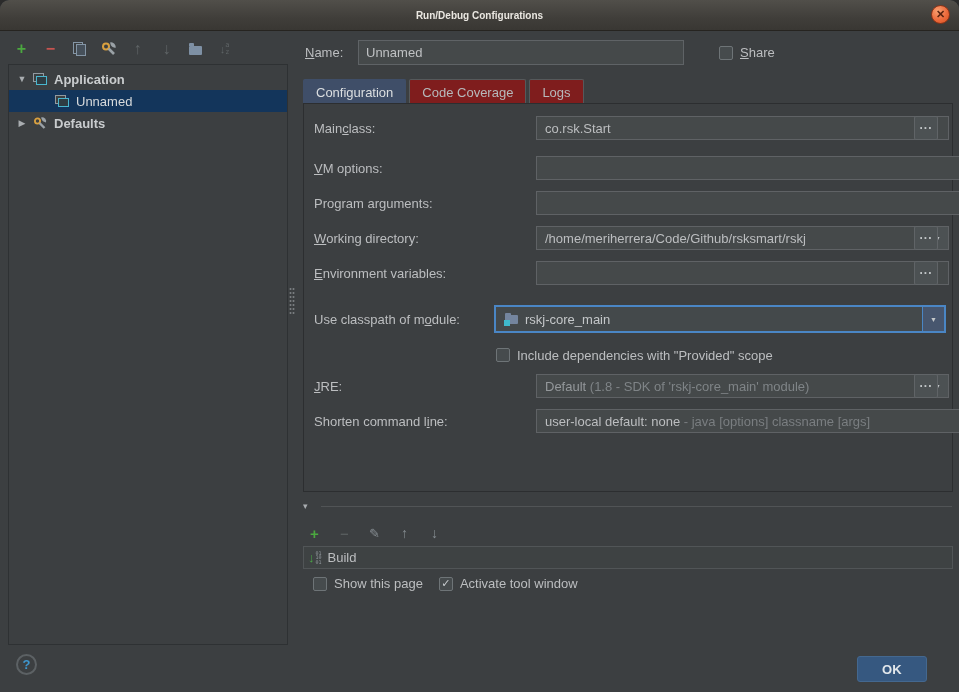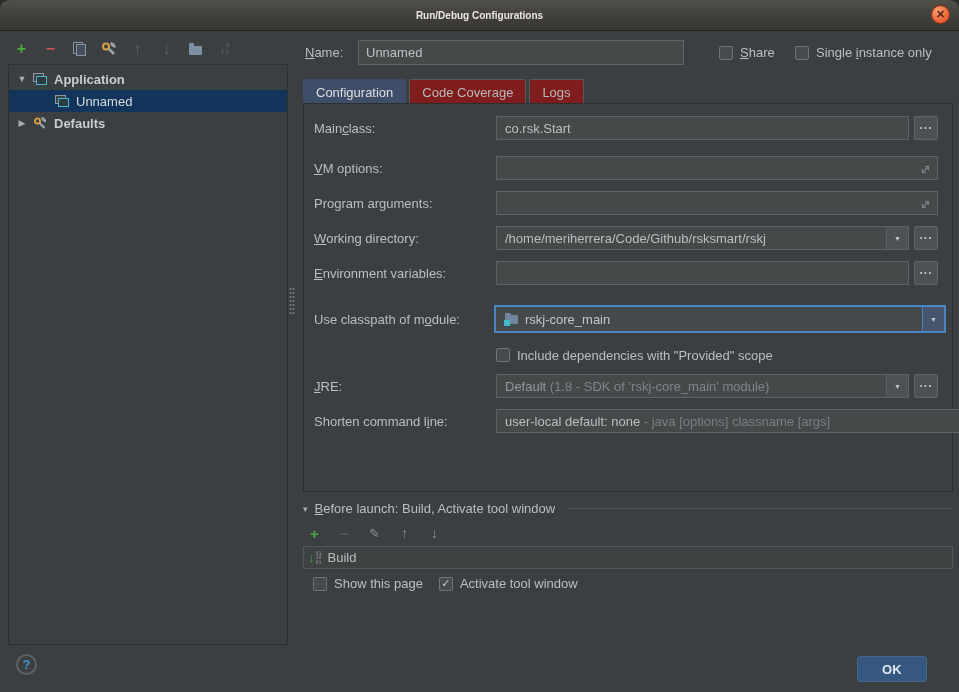--- a/index.html
+++ b/index.html
@@ -58,21 +58,21 @@
   
   .tabs{position:absolute;left:303px;top:79px;display:flex;align-items:flex-end;}
   .tab{height:24px;padding:0 12px;display:flex;align-items:center;margin-right:3px;
     background:#7f1d1d;border:1px solid #55595B;border-bottom:none;border-radius:2px 2px 0 0;color:#B6B9BB;}
   .tab.active{background:#3F4E68;border-color:#3F4E68;color:#DCDFE1;}
   
   .panel{position:absolute;left:303px;top:103px;width:650px;height:389px;
     border:1px solid #2C2E30;box-sizing:border-box;}
   .lbl{position:absolute;left:10px;height:24px;display:flex;align-items:center;color:#BCBEC0;}
   .fld{position:absolute;height:24px;background:#45494A;border:1px solid #5F6265;box-sizing:border-box;
-    display:flex;align-items:center;padding:0 8px;color:#BCBEC0;}
+    display:flex;align-items:center;padding:0 8px;color:#BCBEC0;margin-left:40px;}
   .combo-arrow{position:absolute;right:0;top:0;bottom:0;width:21px;background:#4C5153;
     border-left:1px solid #5F6265;display:flex;align-items:center;justify-content:center;
     font-size:7px;color:#C3C7C9;}
   .fld.has-arrow{padding-right:28px;}
   .dots{position:absolute;width:24px;height:24px;background:#4C5153;border:1px solid #606467;border-radius:2px;
     color:#C2C6C8;display:flex;align-items:center;justify-content:center;font-weight:bold;
     font-size:12px;line-height:0;letter-spacing:1px;box-sizing:border-box;padding:0 0 6px 0;}
   .expand{position:absolute;right:6px;top:6px;}
   .focused-combo{position:absolute;left:190px;top:201px;width:452px;height:28px;
     border:2px solid #4A86C5;background:#44494B;box-sizing:border-box;
@@ -170,24 +170,20 @@
   <div class="grip"></div>
 
   <div class="hdr-label" style="left:305px;top:40px"><u>N</u>ame:</div>
   <div class="name-field">
     <span>Unnamed</span>
   </div>
   <div class="chk-group" style="left:719px">
     <span class="cb"></span>
     <span><u>S</u>hare</span>
   </div>
-  <div class="chk-group" style="left:795px">
-    <span class="cb"></span>
-    <span>Single <u>i</u>nstance only</span>
-  </div>
 
   <div class="tabs">
     <div class="tab active">Configuration</div>
     <div class="tab">Code Coverage</div>
     <div class="tab">Logs</div>
   </div>
 
   <div class="panel">
 
     <div class="lbl" style="top:12px">Main <u>c</u>lass:</div>
@@ -257,21 +253,20 @@
     <div class="fld has-arrow" style="left:192px;top:305px;width:526px">
       <span>user-local default: none</span>
       <span class="hint-text" style="white-space:pre"> - java [options] classname [args]</span>
       <span class="combo-arrow">▼</span>
     </div>
 
   </div>
 
   <div class="bl-header">
     <span class="twisty">▾</span>
-    <span><u>B</u>efore launch: Build, Activate tool window</span>
     <span class="rule"></span>
   </div>
 
   <div class="bl-toolbar">
     <button class="ticon glyph-green" style="font-size:15px">+</button>
     <button class="ticon glyph-dim" style="font-size:15px">−</button>
     <button class="ticon glyph-mid" style="font-size:13px">✎</button>
     <button class="ticon glyph-mid" style="font-size:14px">↑</button>
     <button class="ticon glyph-mid" style="font-size:14px">↓</button>
   </div>

